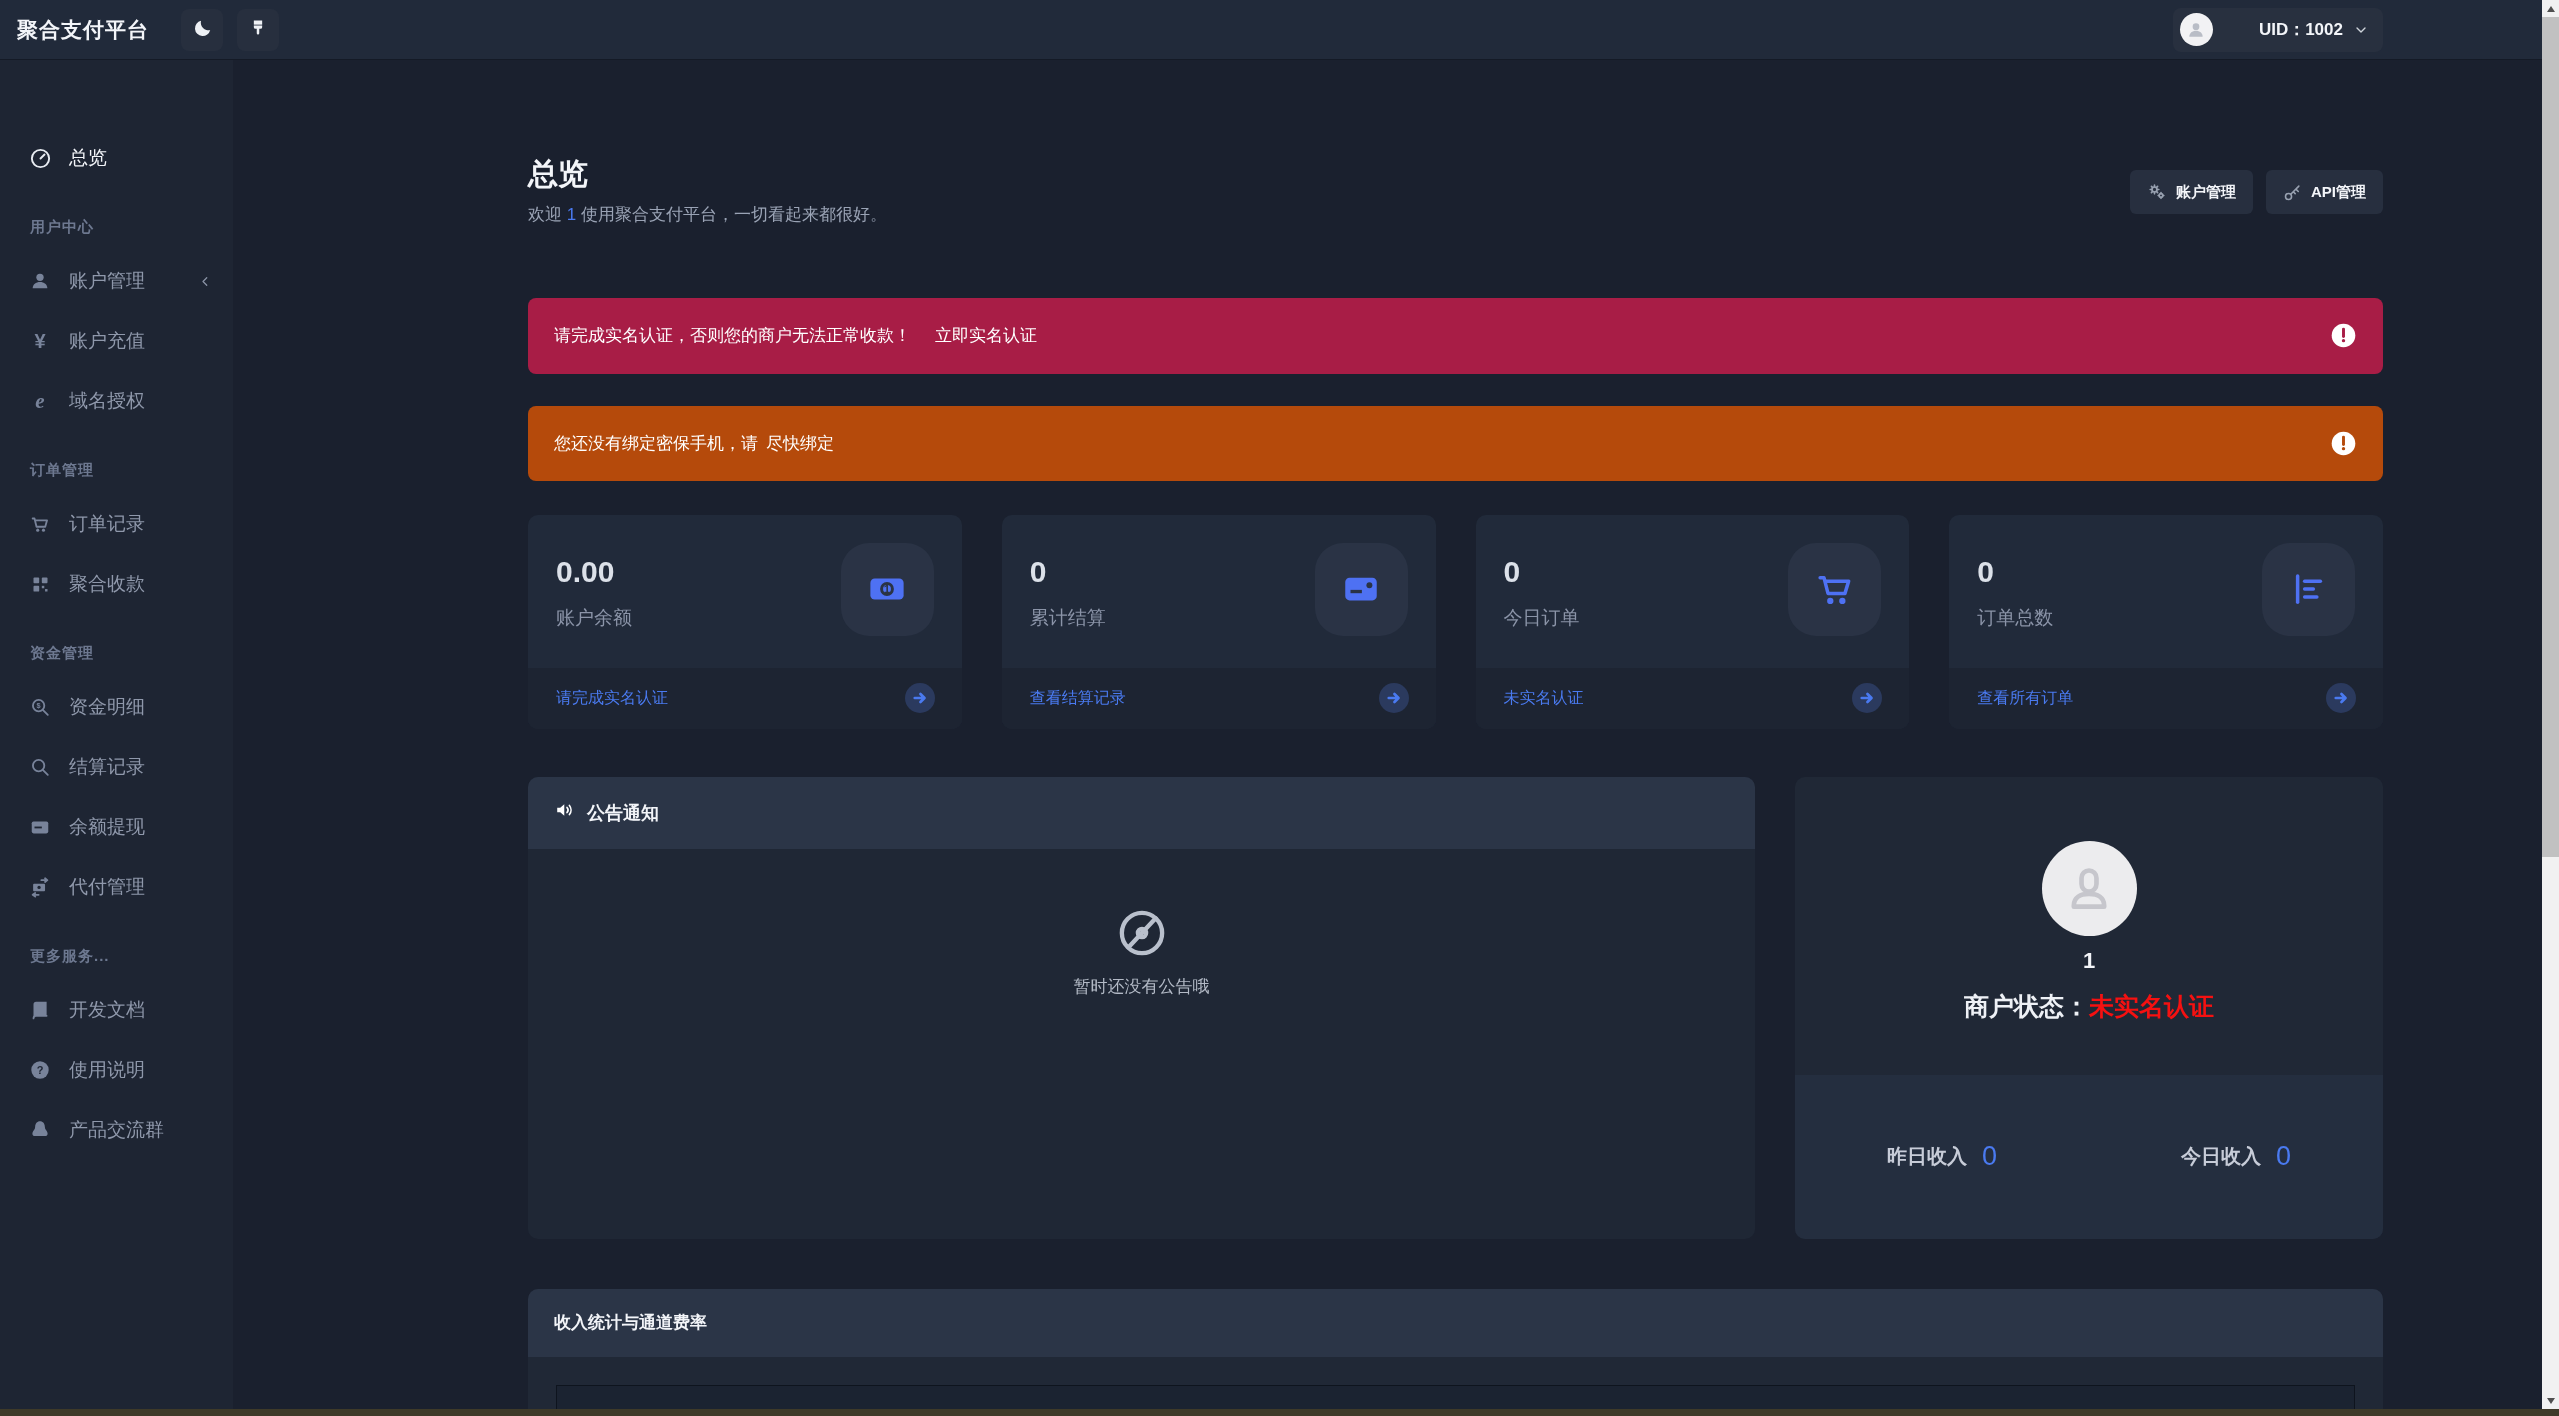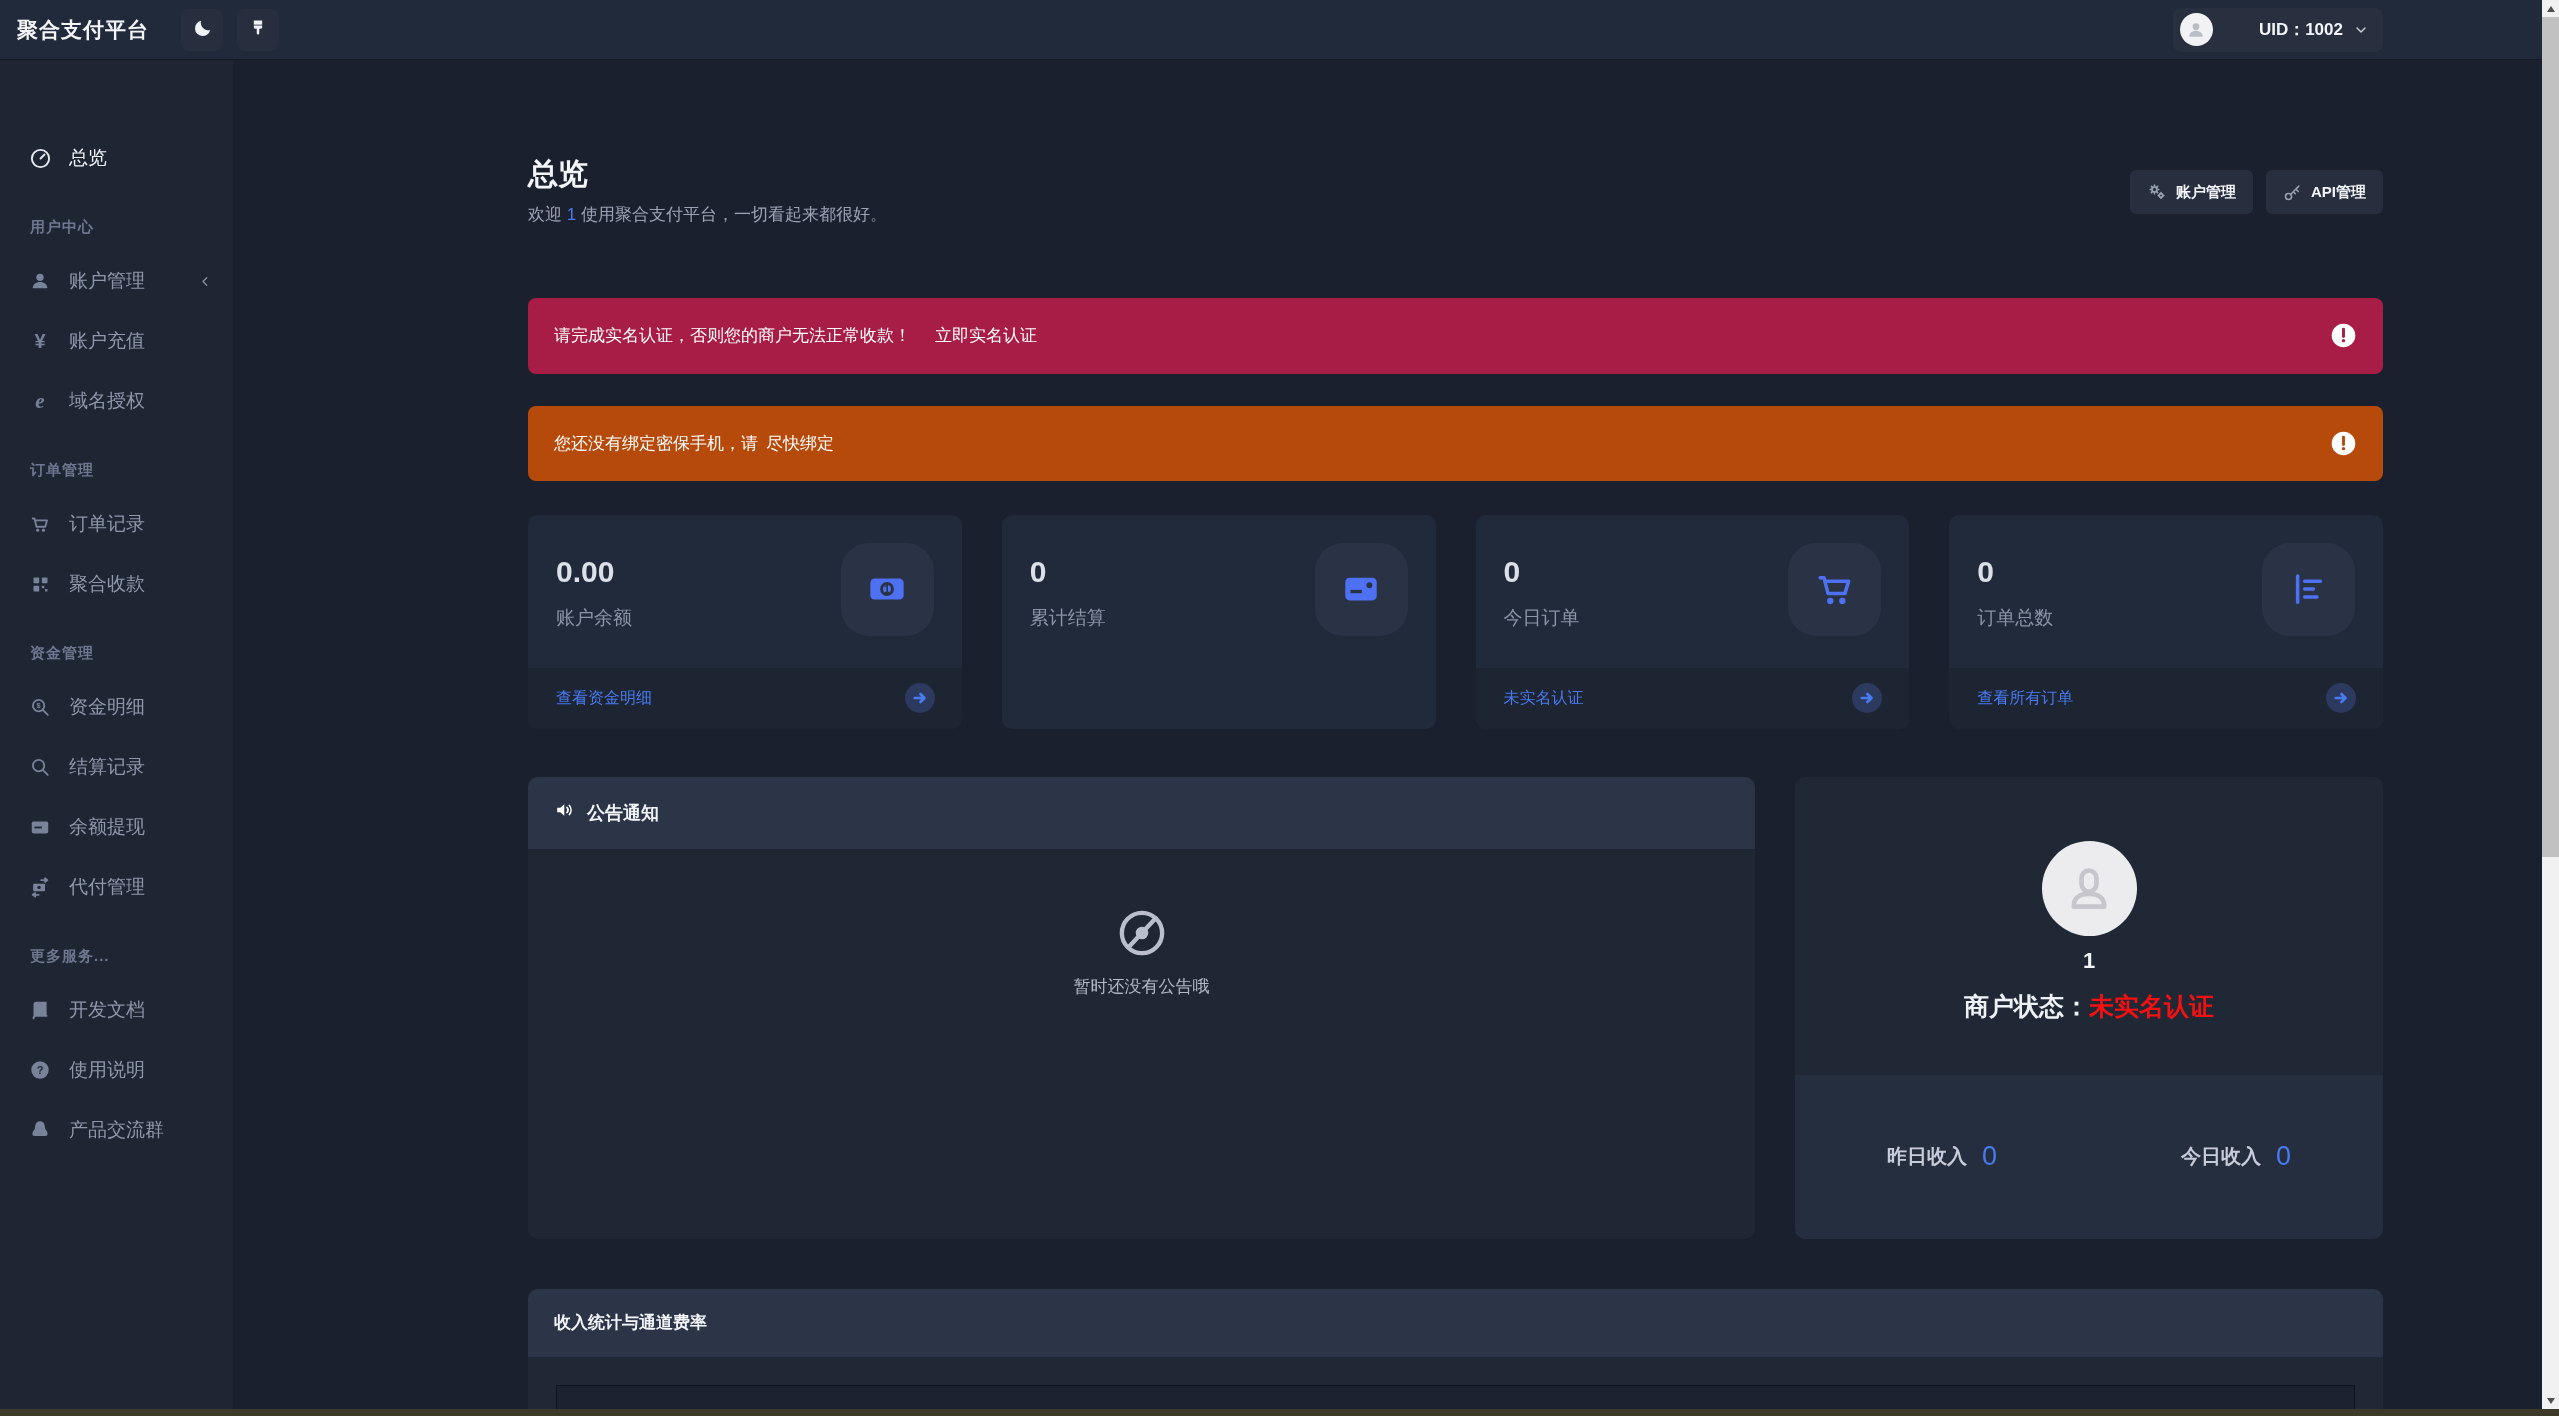--- a/index.html
+++ b/index.html
@@ -370,41 +370,50 @@
           <div class="card-label">账户余额</div>
           <div class="icon-tile">
             <svg class="ic" width="42" height="42" viewBox="0 0 24 24">
                 <rect class="fl" x="2.5" y="6" width="19" height="12" rx="2.5"></rect>
                 <circle cx="12" cy="12" r="3.1" fill="none" stroke="#2a3345" stroke-width="1.7"></circle>
                 <text x="12" y="14.2" font-size="6.5" font-weight="bold" text-anchor="middle" fill="#2a3345" stroke="none">1</text>
               </svg>
           </div>
         </div>
         <div class="card-foot">
-          <span class="f-link">查看资金明细</span>
+          <span class="f-link">请完成实名认证</span>
           <span class="f-arrow">
             <svg width="36" height="36" viewBox="0 0 24 24">
                 <circle cx="12" cy="12" r="10" fill="#2b3a5e"></circle>
                 <path d="M8.5 12h6M12.3 9.3L15 12l-2.7 2.7" stroke="#4a7af0" stroke-width="1.8" fill="none" stroke-linecap="round" stroke-linejoin="round"></path>
               </svg>
           </span>
         </div>
       </div>
 
       <div class="card">
         <div class="card-top">
           <div class="card-value">0</div>
           <div class="card-label">累计结算</div>
           <div class="icon-tile">
             <svg class="ic" width="42" height="42" viewBox="0 0 24 24">
                 <rect class="fl" x="3" y="5.5" width="18" height="13" rx="2.5"></rect>
                 <rect x="6" y="12.5" width="6.5" height="1.9" fill="#2a3345" stroke="none"></rect>
                 <circle cx="16.8" cy="9.8" r="1.7" fill="#2a3345" stroke="none"></circle>
               </svg>
           </div>
+        </div>
+        <div class="card-foot">
+          <span class="f-link">查看结算记录</span>
+          <span class="f-arrow">
+            <svg width="36" height="36" viewBox="0 0 24 24">
+                <circle cx="12" cy="12" r="10" fill="#2b3a5e"></circle>
+                <path d="M8.5 12h6M12.3 9.3L15 12l-2.7 2.7" stroke="#4a7af0" stroke-width="1.8" fill="none" stroke-linecap="round" stroke-linejoin="round"></path>
+              </svg>
+          </span>
         </div>
       </div>
 
       <div class="card">
         <div class="card-top">
           <div class="card-value">0</div>
           <div class="card-label">今日订单</div>
           <div class="icon-tile">
             <svg class="ic" width="42" height="42" viewBox="0 0 24 24" stroke-width="2.2">
                 <path d="M3.5 5.5h2.2L8 14.5h9.7l2.1-7H7"></path>

